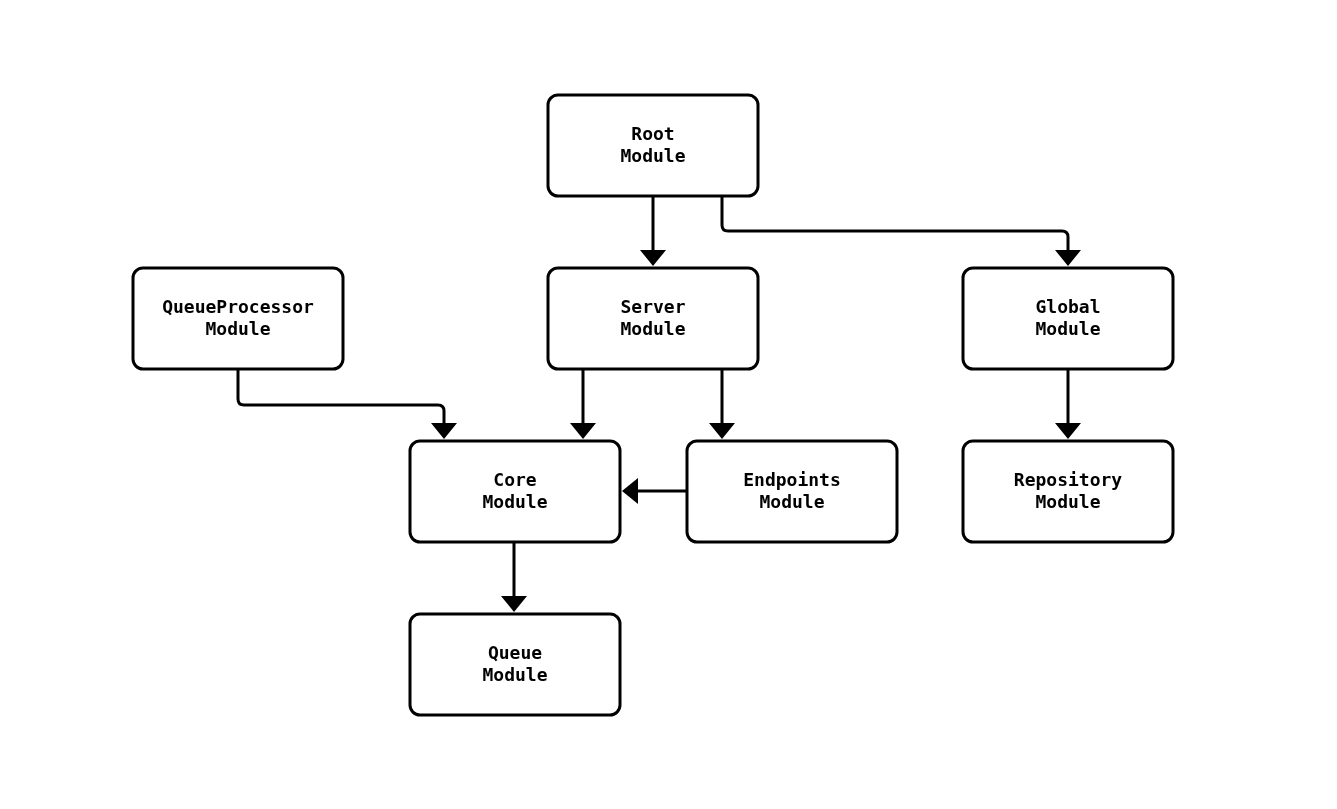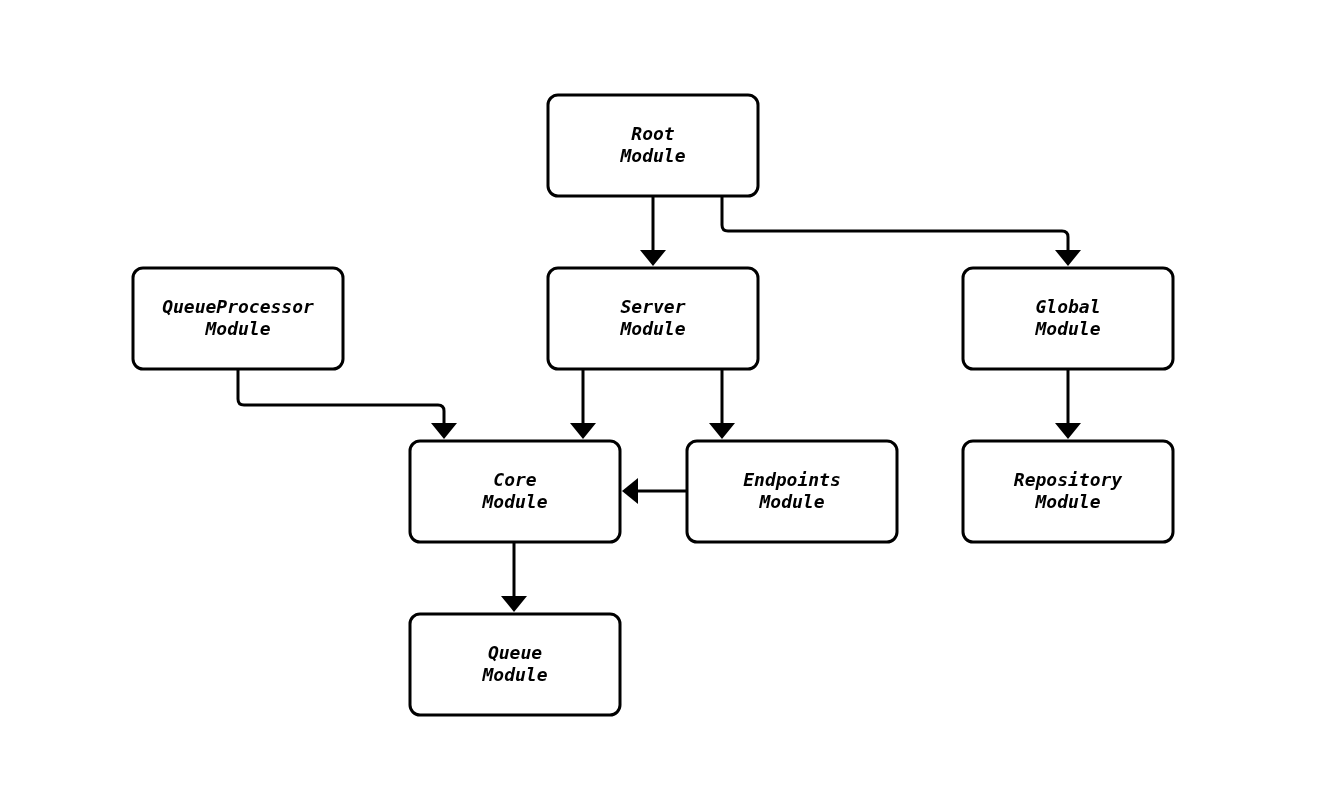--- a/index.html
+++ b/index.html
@@ -12,21 +12,20 @@
     width: 1337px;
     height: 809px;
     overflow: hidden;
     font-family: "DejaVu Sans Mono", "Liberation Mono", monospace;
   }
   #diagram-root {
     position: relative;
     width: 1337px;
     height: 809px;
     background: #ffffff;
-    font-style: italic;
   }
   svg#diagram-canvas {
     display: block;
     width: 1337px;
     height: 809px;
   }
   .node-box {
     fill: #ffffff;
     stroke: #000000;
     stroke-width: 3;

